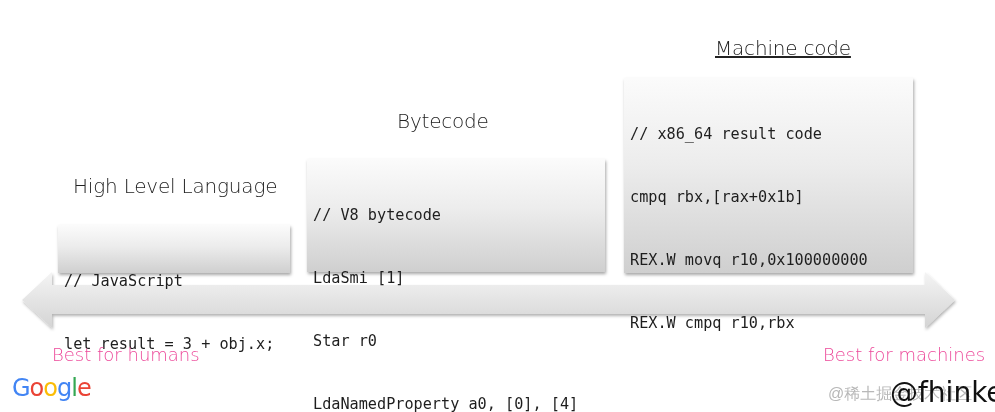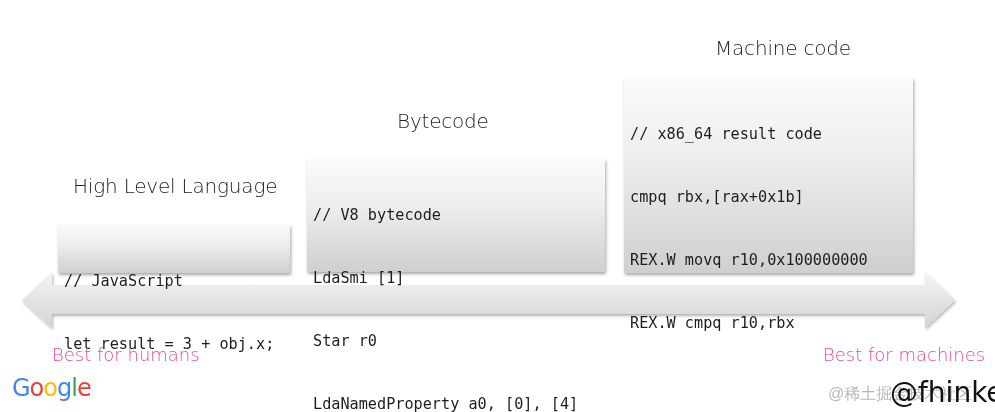--- a/index.html
+++ b/index.html
@@ -101,21 +101,21 @@
 
 <div class="heading" style="left:397px; top:109px;">Bytecode</div>
 <div class="codebox" style="left:307px; top:159px; width:298px; height:113px;">
   <span class="line">// V8 bytecode</span>
   <span class="line">LdaSmi [1]</span>
   <span class="line">Star r0</span>
   <span class="line">LdaNamedProperty a0, [0], [4]</span>
   
 </div>
 
-<div class="heading" style="left:715px; top:36px;">Machine code</div>
+<div class="heading" style="left:715px; top:36px;text-decoration:underline;">Machine code</div>
 <div class="codebox" style="left:624px; top:78px; width:289px; height:195px;">
   <span class="line">// x86_64 result code</span>
   <span class="line">cmpq rbx,[rax+0x1b]</span>
   <span class="line">REX.W movq r10,0x100000000</span>
   <span class="line">REX.W cmpq r10,rbx</span>
   
   
   
   
 </div>

